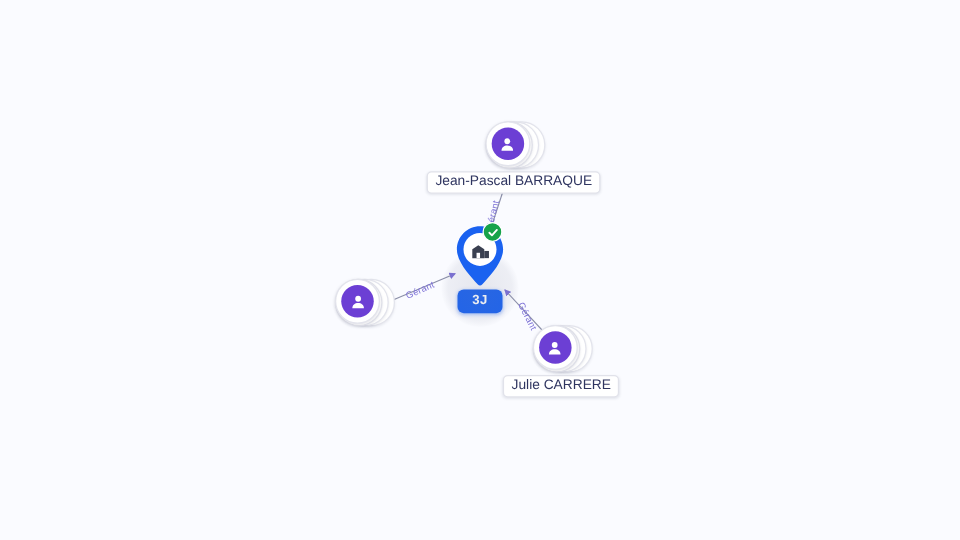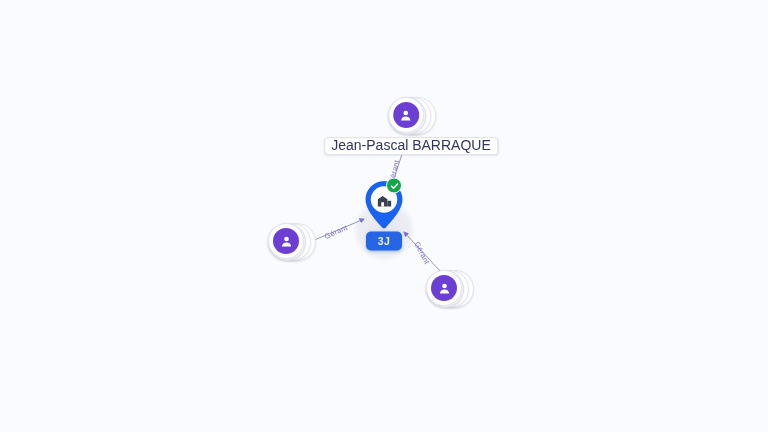--- a/index.html
+++ b/index.html
@@ -81,21 +81,21 @@
     justify-content: center;
   }
   .avatar-inner svg { display: block; }
 
   .node-label {
     margin-top: 2px;
     padding: 2px 6px 3px 6px;
     background: #ffffff;
     border: 1px solid #e1e2ea;
     border-radius: 4px;
-    font-size: 14px;
+    font-size: 11px;
     line-height: 11px;
     color: #2f3560;
     white-space: nowrap;
     box-shadow: 0 1px 2px rgba(40,45,80,0.10);
   }
 
   
   .company-halo {
     position: absolute;
     left: 50%;
@@ -217,20 +217,21 @@
       <div class="stack-card c1"></div>
       <div class="avatar-circle">
         <div class="avatar-inner">
           <svg width="15" height="15" viewBox="0 0 24 24" fill="#ffffff">
             <circle cx="12" cy="8" r="3.7"></circle>
             <path d="M4.6 20c0-4.1 3.3-6.6 7.4-6.6s7.4 2.5 7.4 6.6z"></path>
           </svg>
         </div>
       </div>
     </div>
+    <div class="node-label">Julie CARRERE</div>
   </div>
 
   <div class="node" style="left:384px; top:214px;">
     <div class="company-halo"></div>
     <div class="company-pin-wrap">
       <svg class="company-pin" viewBox="0 0 40 50" xmlns="http://www.w3.org/2000/svg">
         <path d="M20 1.5c10.2 0 18.5 8.3 18.5 18.5 0 10.5-11.6 22.3-16.6 27.9a2.6 2.6 0 0 1-3.8 0C13.1 42.3 1.5 30.5 1.5 20 1.5 9.8 9.8 1.5 20 1.5z" fill="#1a62f0"></path>
         <circle cx="20" cy="20" r="13.2" fill="#ffffff"></circle>
       </svg>
       <svg style="position:absolute; left:20px; top:15px;" width="17" height="16" viewBox="0 0 24 24" fill="#3a4050">

